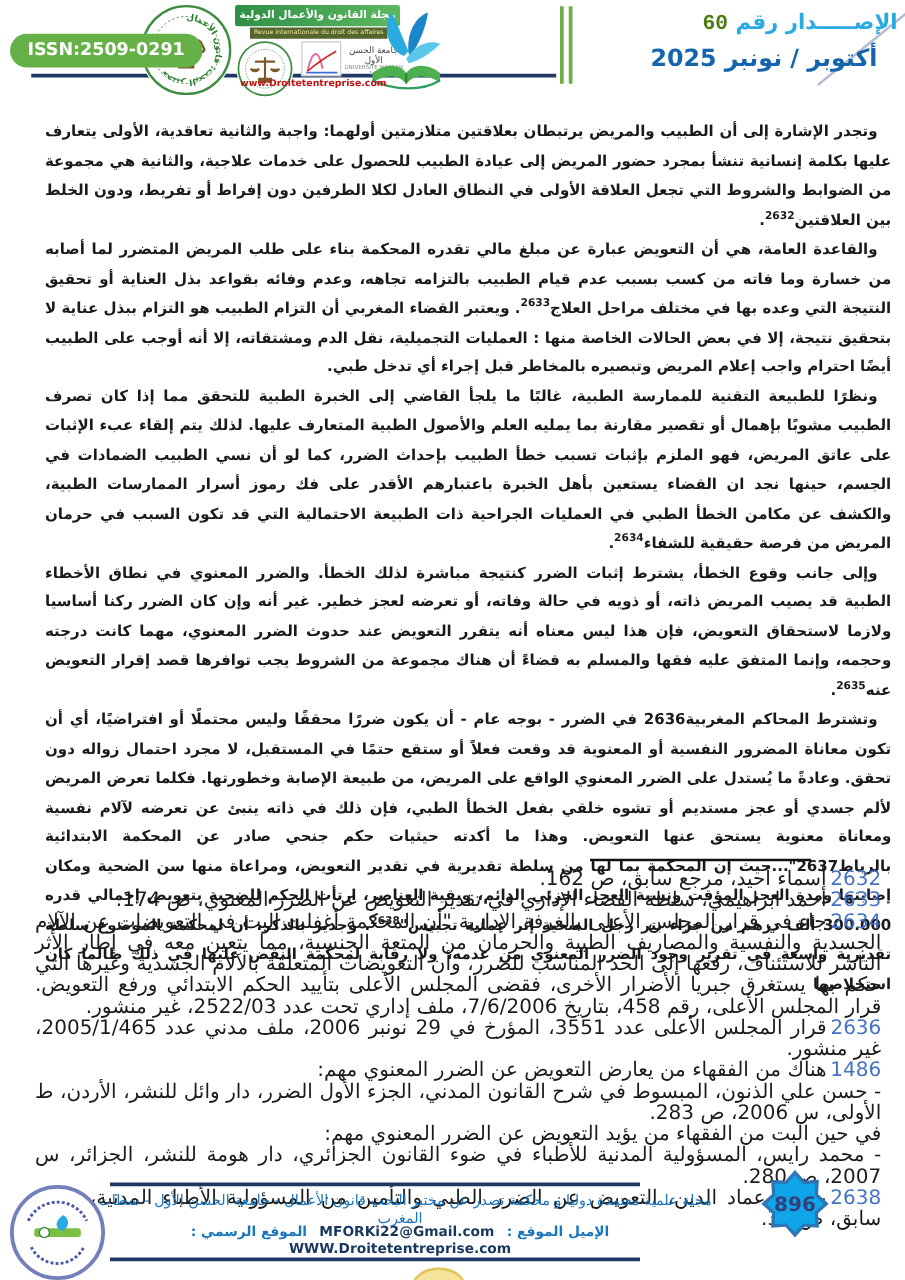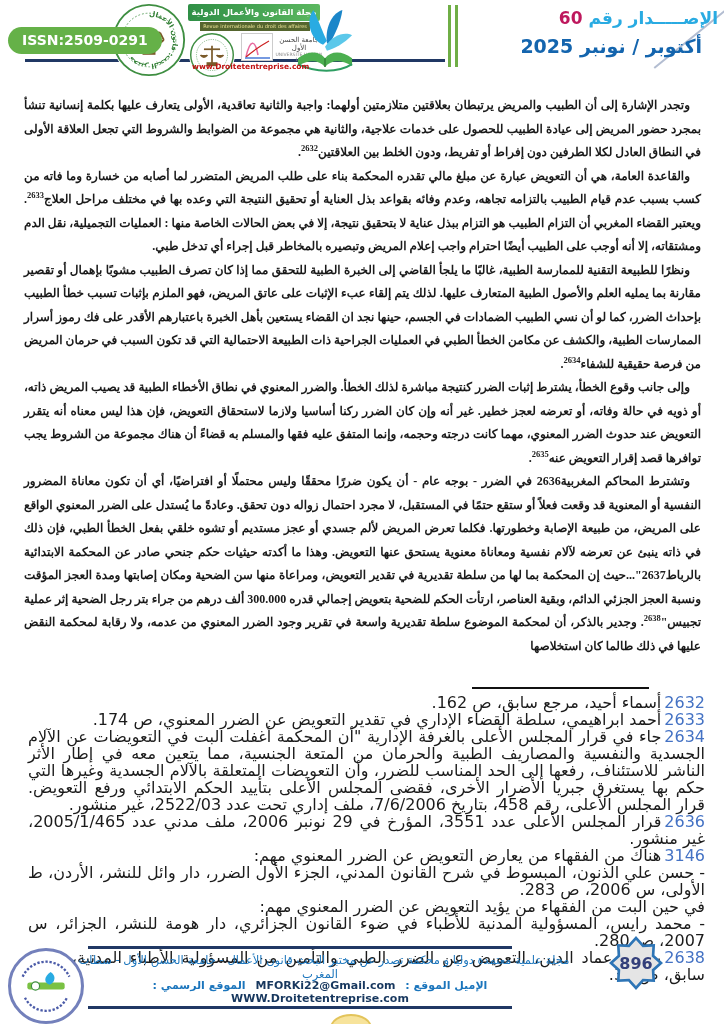--- a/index.html
+++ b/index.html
@@ -32,26 +32,26 @@
   .bird-book svg{width:100%;height:100%;display:block;}
 
   .green-bars{position:absolute;left:448px;top:5px;height:62px;z-index:2;}
   .green-bars i{display:inline-block;width:3px;height:62px;background:#6FAE46;margin-right:4px;}
 
   .diag{position:absolute;left:644px;top:38px;width:92px;height:2px;background:#b3bdd1;
     transform:rotate(-39deg);z-index:1;}
   .issue{position:absolute;right:6px;top:8px;text-align:right;direction:rtl;z-index:2;}
   .issue-line1{font-size:17px;font-weight:bold;}
   .issue-label{color:#29ABE2;}
-  .issue-num{color:#be185d;}
+  .issue-num{color:#4d7c0f;font-family:Liberation Mono, monospace;}
   .issue-date{margin-top:7px;margin-right:16px;font-size:19px;font-weight:bold;color:#1465AE;}
 
   
-  .body-text{position:absolute;left:24px;top:94px;width:677px;direction:rtl;text-align:justify;
-    font-size:12px;line-height:23.5px;font-weight:bold;color:#1a1a1a;font-family:Liberation Serif, serif;}
+  .body-text{position:absolute;left:36px;top:94px;width:677px;direction:rtl;text-align:justify;
+    font-size:12px;line-height:23.5px;font-weight:bold;color:#1a1a1a;}
   .body-text p{margin:0;text-indent:11px;}
   .fn-ref{font-size:8.5px;line-height:0;vertical-align:super;font-weight:bold;color:#1a1a1a;}
 
   
   .fn-sep{position:absolute;left:472px;top:687px;width:177px;height:2px;background:#111;}
   .footnotes{position:absolute;left:28px;top:694px;width:677px;direction:rtl;text-align:justify;
     font-size:16px;line-height:17px;color:#1b1b1b;}
   .fn-line{margin:0;}
   .fn-num{color:#4472C4;margin-left:3px;}
 
@@ -66,21 +66,21 @@
   .f-label{color:#1B75BC;margin:0 4px;}
   .f-value{color:#17375E;margin:0 2px;}
 
   .badge{position:absolute;left:609px;top:936px;width:54px;height:54px;
     clip-path:polygon(50% 0%,64.2% 15.8%,85.4% 14.6%,84.2% 35.8%,100% 50%,84.2% 64.2%,85.4% 85.4%,
       64.2% 84.2%,50% 100%,35.8% 84.2%,14.6% 85.4%,15.8% 64.2%,0% 50%,15.8% 35.8%,14.6% 14.6%,35.8% 15.8%);
     background:#2E75B6;}
   .badge-inner{position:absolute;inset:4px;
     clip-path:polygon(50% 0%,64.2% 15.8%,85.4% 14.6%,84.2% 35.8%,100% 50%,84.2% 64.2%,85.4% 85.4%,
       64.2% 84.2%,50% 100%,35.8% 84.2%,14.6% 85.4%,15.8% 64.2%,0% 50%,15.8% 35.8%,14.6% 14.6%,35.8% 15.8%);
-    background:#e5e5e5;display:flex;align-items:center;justify-content:center;
+    background:#0ea5e9;display:flex;align-items:center;justify-content:center;
     font-size:16px;font-weight:bold;color:#333F7A;}
 
   .footer-stamp{position:absolute;left:8px;top:948px;width:70px;height:70px;border-radius:50%;
     border:3px solid #7380bb;background:#fff;}
   .footer-stamp svg{width:100%;height:100%;display:block;}
   .bottom-blob{position:absolute;left:330px;top:1014px;width:38px;height:24px;border-radius:50%;
     background:#F7E39B;border:2px solid #e3c45b;}
 </style>
 </head>
 <body>
@@ -183,21 +183,21 @@
       <p>وإلى جانب وقوع الخطأ، يشترط إثبات الضرر كنتيجة مباشرة لذلك الخطأ. والضرر المعنوي في نطاق الأخطاء الطبية قد يصيب المريض ذاته، أو ذويه في حالة وفاته، أو تعرضه لعجز خطير. غير أنه وإن كان الضرر ركنا أساسيا ولازما لاستحقاق التعويض، فإن هذا ليس معناه أنه يتقرر التعويض عند حدوث الضرر المعنوي، مهما كانت درجته وحجمه، وإنما المتفق عليه فقها والمسلم به قضاءً أن هناك مجموعة من الشروط يجب توافرها قصد إقرار التعويض عنه<sup class="fn-ref">2635</sup>.</p>
       <p>وتشترط المحاكم المغربية2636 في الضرر - بوجه عام - أن يكون ضررًا محققًا وليس محتملًا أو افتراضيًا، أي أن تكون معاناة المضرور النفسية أو المعنوية قد وقعت فعلاً أو ستقع حتمًا في المستقبل، لا مجرد احتمال زواله دون تحقق. وعادةً ما يُستدل على الضرر المعنوي الواقع على المريض، من طبيعة الإصابة وخطورتها. فكلما تعرض المريض لألم جسدي أو عجز مستديم أو تشوه خلقي بفعل الخطأ الطبي، فإن ذلك في ذاته ينبئ عن تعرضه لآلام نفسية ومعاناة معنوية يستحق عنها التعويض. وهذا ما أكدته حيثيات حكم جنحي صادر عن المحكمة الابتدائية بالرباط2637"...حيث إن المحكمة بما لها من سلطة تقديرية في تقدير التعويض، ومراعاة منها سن الضحية ومكان إصابتها ومدة العجز المؤقت ونسبة العجز الجزئي الدائم، وبقية العناصر، ارتأت الحكم للضحية بتعويض إجمالي قدره 300.000 ألف درهم من جراء بتر رجل الضحية إثر عملية تجبيس"<sup class="fn-ref">2638</sup>. وجدير بالذكر، أن لمحكمة الموضوع سلطة تقديرية واسعة في تقرير وجود الضرر المعنوي من عدمه، ولا رقابة لمحكمة النقض عليها في ذلك طالما كان استخلاصها</p>
     </main>
 
   <div class="fn-sep"></div>
   <section class="footnotes">
       <div class="fn-line"><span class="fn-num">2632</span>أسماء أحيد، مرجع سابق، ص 162.</div>
       <div class="fn-line"><span class="fn-num">2633</span>أحمد ابراهيمي، سلطة القضاء الإداري في تقدير التعويض عن الضرر المعنوي، ص 174.</div>
       <div class="fn-line"><span class="fn-num">2634</span>جاء في قرار المجلس الأعلى بالغرفة الإدارية "أن المحكمة أغفلت البت في التعويضات عن الآلام الجسدية والنفسية والمصاريف الطبية والحرمان من المتعة الجنسية، مما يتعين معه في إطار الأثر الناشر للاستئناف، رفعها إلى الحد المناسب للضرر، وأن التعويضات المتعلقة بالآلام الجسدية وغيرها التي حكم بها يستغرق جبريا الأضرار الأخرى، فقضى المجلس الأعلى بتأييد الحكم الابتدائي ورفع التعويض. قرار المجلس الأعلى، رقم 458، بتاريخ 7/6/2006، ملف إداري تحت عدد 2522/03، غير منشور.</div>
       <div class="fn-line"><span class="fn-num">2636</span>قرار المجلس الأعلى عدد 3551، المؤرخ في 29 نونبر 2006، ملف مدني عدد 2005/1/465، غير منشور.</div>
-      <div class="fn-line"><span class="fn-num">3146</span>هناك من الفقهاء من يعارض التعويض عن الضرر المعنوي مهم:</div>
+      <div class="fn-line"><span class="fn-num">1486</span>هناك من الفقهاء من يعارض التعويض عن الضرر المعنوي مهم:</div>
       <div class="fn-line">- حسن علي الذنون، المبسوط في شرح القانون المدني، الجزء الأول الضرر، دار وائل للنشر، الأردن، ط الأولى، س 2006، ص 283.</div>
       <div class="fn-line">في حين البت من الفقهاء من يؤيد التعويض عن الضرر المعنوي مهم:</div>
       <div class="fn-line">- محمد رايس، المسؤولية المدنية للأطباء في ضوء القانون الجزائري، دار هومة للنشر، الجزائر، س 2007، ص 280.</div>
       <div class="fn-line"><span class="fn-num">2638</span>بركات عماد الدين، التعويض عن الضرر الطبي والتأمين من المسؤولية الأطباء المدنية، مرجع سابق، ص 35.</div>
     </section>
 
   <div>
     <div class="badge">
       <div class="badge-inner">
         <span>896</span>

